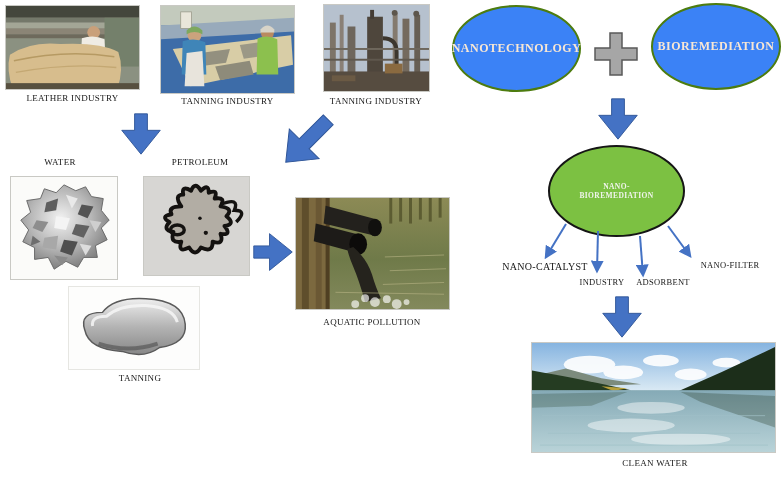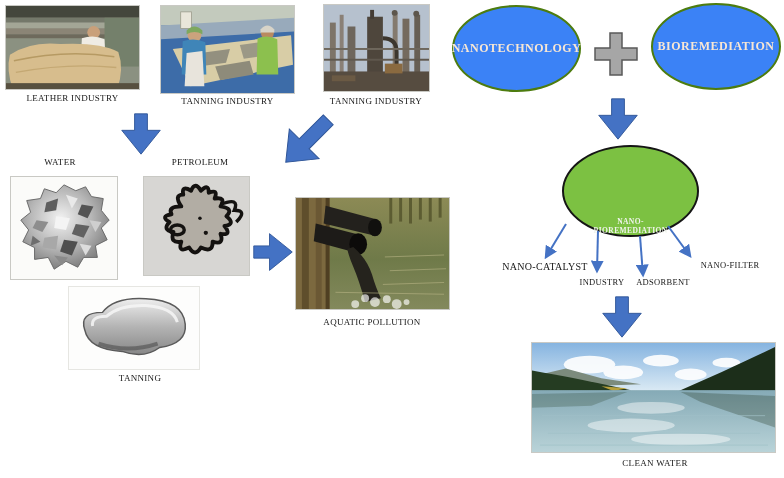--- a/index.html
+++ b/index.html
@@ -226,21 +226,21 @@
   <div class="ellipse orange" style="left:651px; top:3px; width:130px; height:87px;">
     <span>BIOREMEDIATION</span>
   </div>
 
   <div class="abs blockarrow" style="left:596px; top:97px; width:44px; height:44px;">
     <svg viewBox="0 0 44 48">
         <polygon points="15,2 29,2 29,20 43,20 22,46 1,20 15,20" fill="#4472C4" stroke="#2F5597" stroke-width="1"></polygon>
       </svg>
   </div>
 
-  <div class="ellipse green" style="left:562px; top:145px; width:137px; height:92px;justify-content:flex-end;">
+  <div class="ellipse green" style="left:548px; top:145px; width:137px; height:92px;">
     <span>NANO-</span>
     <span>BIOREMEDIATION</span>
   </div>
 
   <svg class="abs" style="left:500px; top:218px; width:260px; height:64px;" viewBox="0 0 260 64">
     <defs>
       <marker id="ah" viewBox="0 0 10 10" refX="8" refY="5" markerWidth="6.5" markerHeight="6.5" orient="auto-start-reverse">
         <path d="M0 0 L10 5 L0 10 Z" fill="#4472C4"></path>
       </marker>
     </defs>

